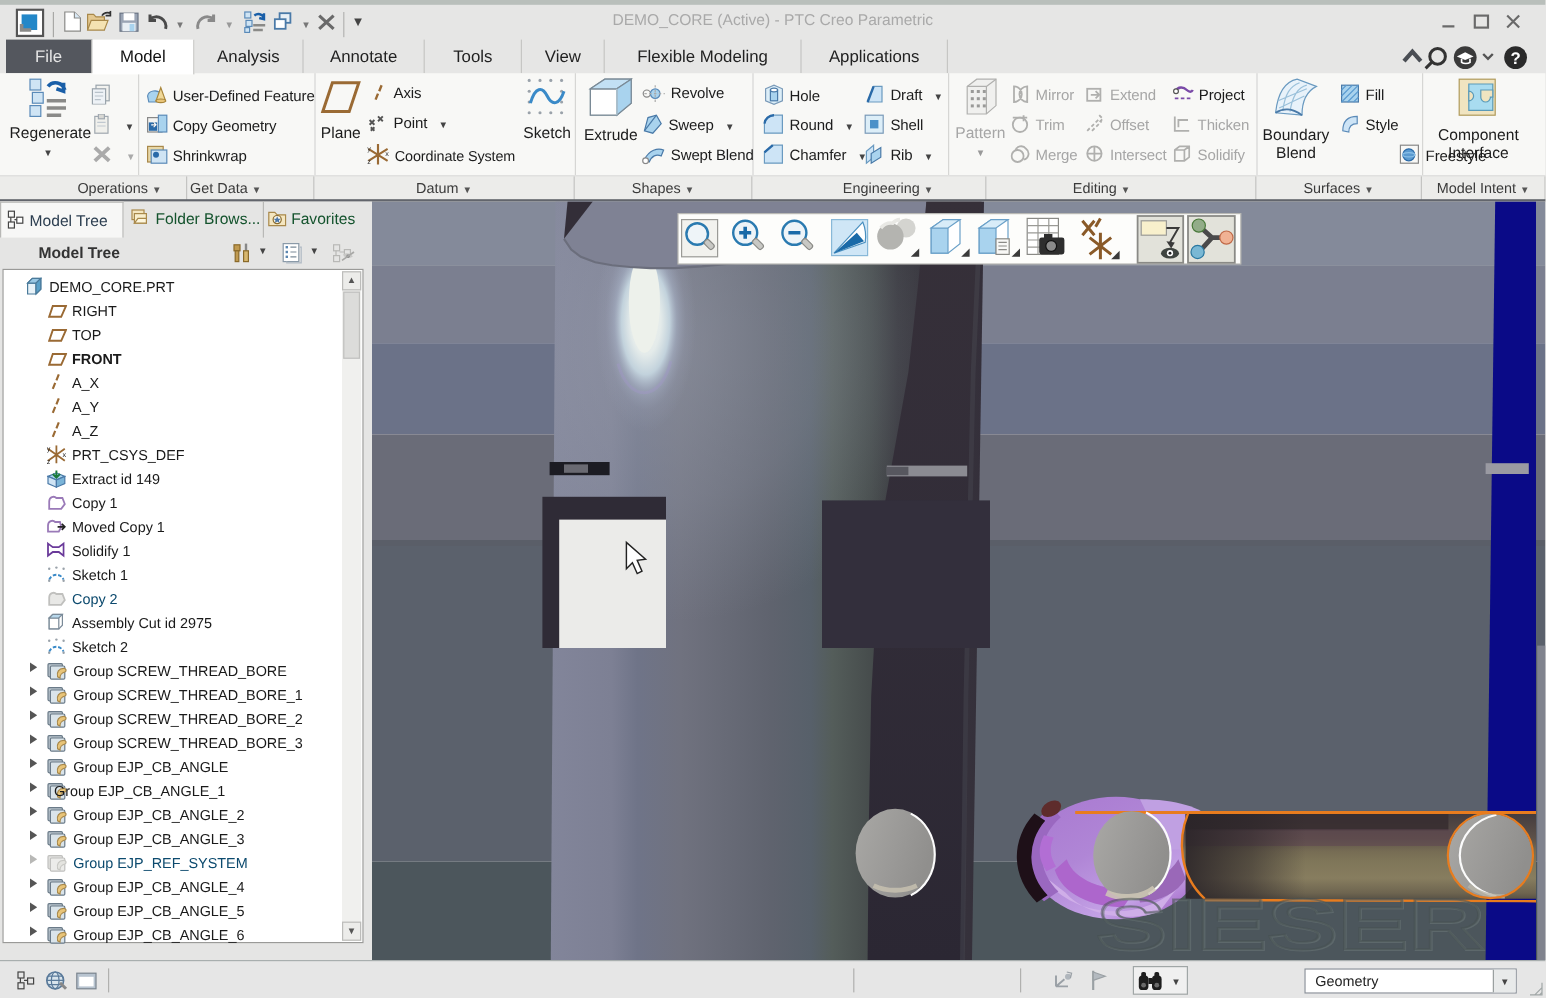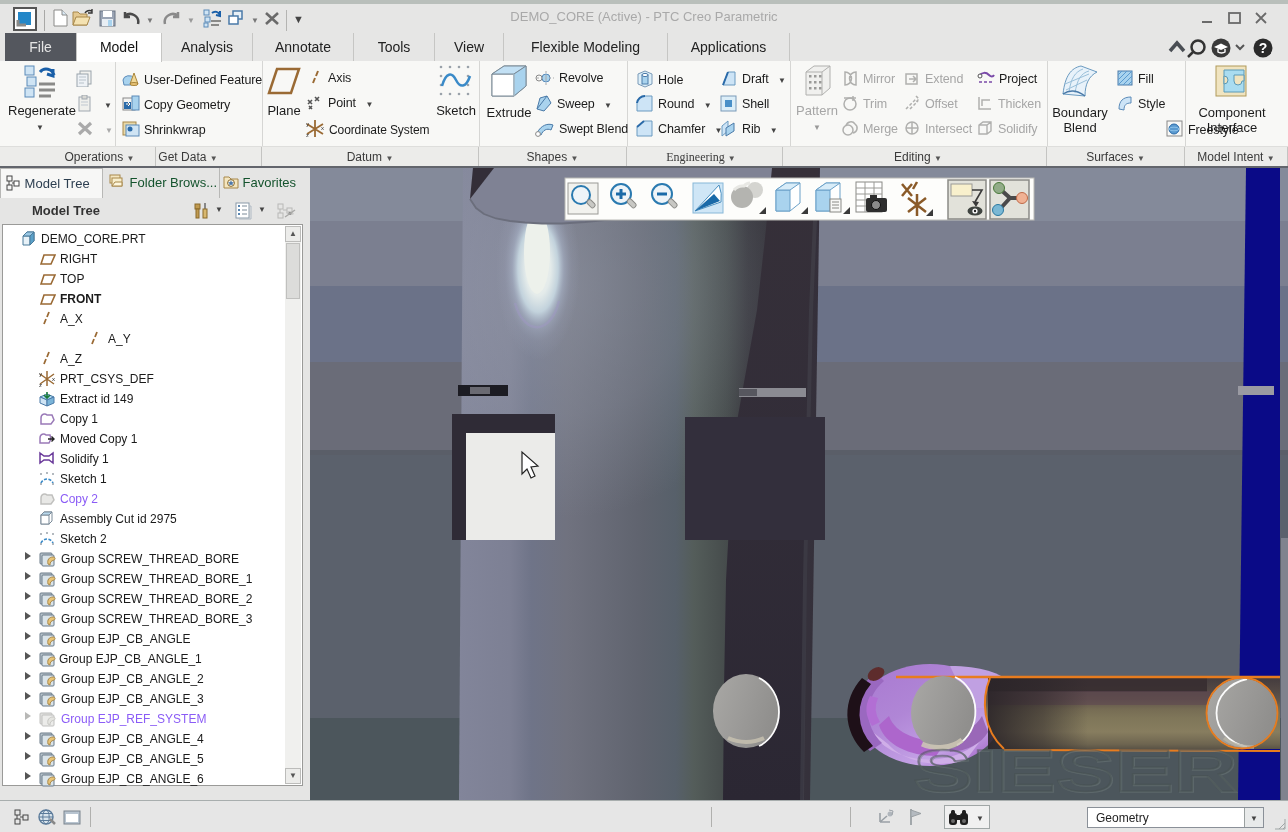--- a/index.html
+++ b/index.html
@@ -19,21 +19,21 @@
   #grouplabels { position:absolute; left:0; top:146px; width:1288px; height:20px; background:#ececea; border-top:1px solid #dededc; }
   .glabel { position:absolute; top:0; height:20px; line-height:20px; text-align:center; font-size:12px; color:#3a3a3a; border-right:1px solid #c4c4c2; }
   .glabel span.car { font-size:8px; color:#555; }
   .gsep { position:absolute; top:61px; height:85px; width:1px; background:#d6d6d4; }
   #ribbonline { position:absolute; left:0; top:166px; width:1288px; height:2px; background:#62656c; }
   .bb { position:absolute; text-align:center; font-size:13px; color:#1c1c1c; }
   .bb .lbl { margin-top:2px; line-height:15px; }
   .sb { position:absolute; font-size:12.5px; letter-spacing:-0.1px; color:#1c1c1c; white-space:nowrap; }
   .sb svg, .sb .ic { vertical-align:-4px; margin-right:4px; }
   .gray { color:#a6a6a6 !important; }
-  .gtxt { color:#8b5cf6; }
+  .gtxt { color:#0c4a6e; }
   .car { font-size:8px; color:#444; }
   
   #lpanel { position:absolute; left:0; top:168px; width:310px; height:632px; background:#e5e5e4; }
   .ltab { position:absolute; top:0; height:30px; font-size:13px; color:#14532d; line-height:30px; }
   #ltab-model { background:#f7f7f6; color:#2c3e50; border:1px solid #b8b8b6; border-bottom:none; z-index:2; }
   #ptreehdr { position:absolute; left:0; top:30px; width:303px; height:26px; }
   #treebox { position:absolute; left:2px; top:56px; width:301px; height:562px; background:#ffffff; border:1px solid #9a9a98; }
   .trow { position:absolute; left:0; height:20px; line-height:20px; font-size:12px; color:#1a1a1a; white-space:nowrap; }
   .trow svg { position:absolute; top:2px; }
   .trow .txt { position:absolute; top:0; }
@@ -354,21 +354,21 @@
     <path d="M10,12 a4,4 0 0 1 0,8 Z" fill="#f0e4c0" stroke="#5a9ab8"></path>
     <path d="M20,17 a4,4 0 0 0 8,0 l2,0 0,-6 -10,0 Z" fill="#f0e4c0" stroke="#5a9ab8"></path>
   </svg>
   <div class="lbl">Component<br>Interface</div>
 </div>
 <div id="grouplabels">
   <div class="glabel" style="left:0; width:112px;margin-left:44px;">Operations <span class="car">▼</span></div>
   <div class="glabel" style="left:115px; width:147px;">Get Data <span class="car">▼</span></div>
   <div class="glabel" style="left:262px; width:217px;">Datum <span class="car">▼</span></div>
   <div class="glabel" style="left:479px; width:148px;">Shapes <span class="car">▼</span></div>
-  <div class="glabel" style="left:620px; width:163px;font-family:Liberation Serif, serif;">Engineering <span class="car">▼</span></div>
+  <div class="glabel" style="left:659px; width:163px;">Engineering <span class="car">▼</span></div>
   <div class="glabel" style="left:790px; width:257px;">Editing <span class="car">▼</span></div>
   <div class="glabel" style="left:1047px; width:138px;">Surfaces <span class="car">▼</span></div>
   <div class="glabel" style="left:1185px; width:103px;">Model Intent <span class="car">▼</span></div>
 </div>
 <div id="ribbonline"></div>
 <div id="lpanel">
   <div class="ltab" id="ltab-model" style="left:0; width:103px;">
     <svg width="15" height="16" viewBox="0 0 15 16" style="vertical-align:-3px; margin-left:5px;">
         <g fill="none" stroke="#444">
           <rect x="1" y="1" width="5" height="5"></rect>
@@ -458,21 +458,21 @@
           <path d="M4,2 L15,2 L11,11 L1,11 Z" fill="none" stroke="#9a6a34" stroke-width="1.6"></path>
         </svg>
         <span class="txt" style="left:57px;">FRONT</span>
       </div>
 <div class="trow" style="top:84px; width:280px;">
         <svg width="14" height="15" viewBox="0 0 14 15" style="left:37px;">
           <path d="M9,1 L7,6 M6,8 L4,13" stroke="#9a6a34" stroke-width="1.8"></path>
         </svg>
         <span class="txt" style="left:57px;">A_X</span>
       </div>
-<div class="trow" style="top:104px; width:280px;margin-left:48px;">
+<div class="trow" style="top:104px; width:280px;">
         <svg width="14" height="15" viewBox="0 0 14 15" style="left:37px;">
           <path d="M9,1 L7,6 M6,8 L4,13" stroke="#9a6a34" stroke-width="1.8"></path>
         </svg>
         <span class="txt" style="left:57px;">A_Y</span>
       </div>
 <div class="trow" style="top:124px; width:280px;">
         <svg width="14" height="15" viewBox="0 0 14 15" style="left:37px;">
           <path d="M9,1 L7,6 M6,8 L4,13" stroke="#9a6a34" stroke-width="1.8"></path>
         </svg>
         <span class="txt" style="left:57px;">A_Z</span>
@@ -611,21 +611,21 @@
       </div>
 <div class="trow" style="top:424px; width:280px;">
         <svg width="8" height="10" viewBox="0 0 8 10" style="left:21px;">
           <path d="M1,1 L7,5 L1,9 Z" fill="#555"></path>
         </svg>
         <svg width="18" height="16" viewBox="0 0 18 16" style="left:36px;">
           <rect x="1" y="2" width="12" height="11" rx="1" fill="#b8c4cc" stroke="#6a7a88"></rect>
           <rect x="3" y="4" width="12" height="11" rx="1" fill="#dae4ea" stroke="#6a7a88"></rect>
           <path d="M9,13 C8,9 10,6 14,6 C16,6 17,8 15,9 C12,10 11,11 11,14 Z" fill="#e8c478" stroke="#a8884a"></path>
         </svg>
-        <span class="txt" style="left:56px;text-align:center;">Group EJP_CB_ANGLE_1</span>
+        <span class="txt" style="left:42px;text-align:center;">Group EJP_CB_ANGLE_1</span>
       </div>
 <div class="trow" style="top:444px; width:280px;">
         <svg width="8" height="10" viewBox="0 0 8 10" style="left:21px;">
           <path d="M1,1 L7,5 L1,9 Z" fill="#555"></path>
         </svg>
         <svg width="18" height="16" viewBox="0 0 18 16" style="left:36px;">
           <rect x="1" y="2" width="12" height="11" rx="1" fill="#b8c4cc" stroke="#6a7a88"></rect>
           <rect x="3" y="4" width="12" height="11" rx="1" fill="#dae4ea" stroke="#6a7a88"></rect>
           <path d="M9,13 C8,9 10,6 14,6 C16,6 17,8 15,9 C12,10 11,11 11,14 Z" fill="#e8c478" stroke="#a8884a"></path>
         </svg>

